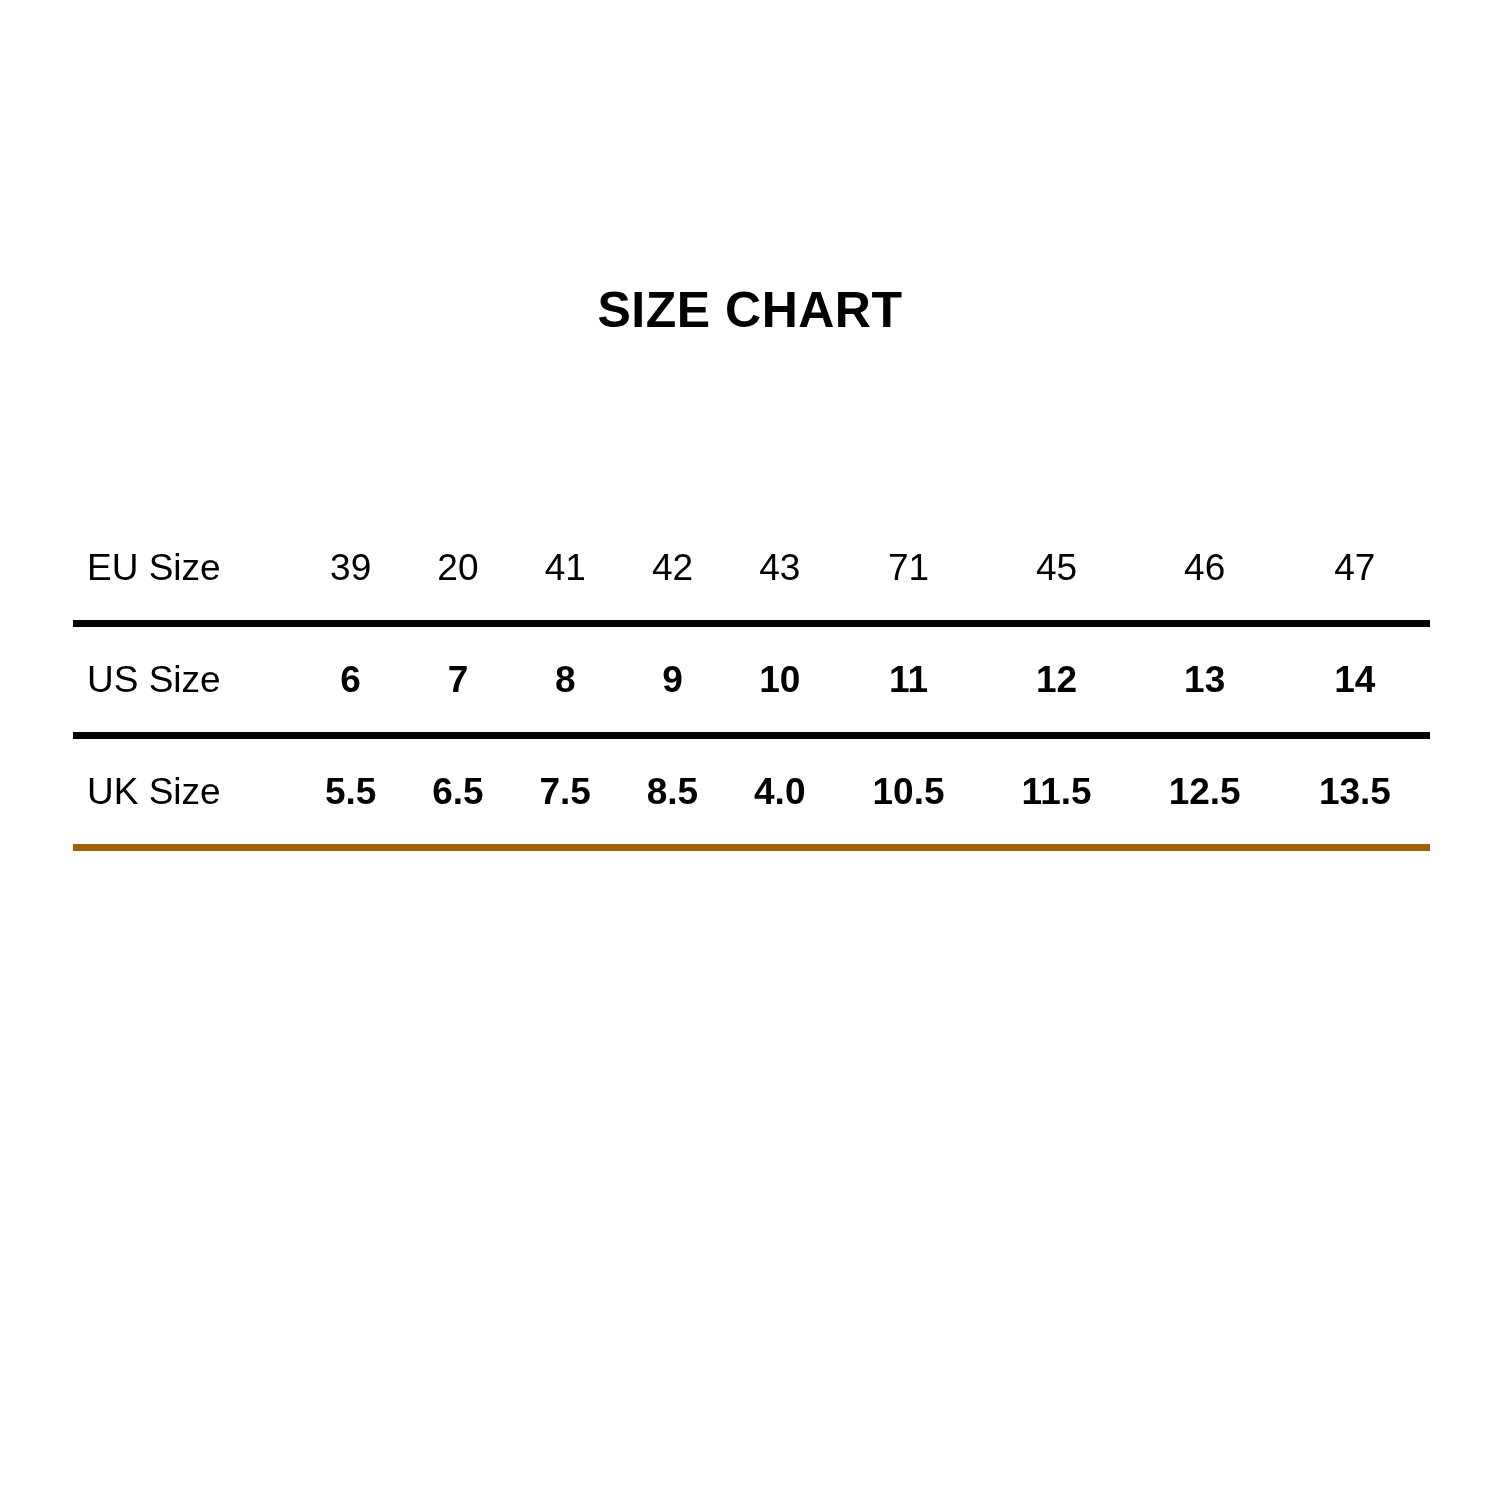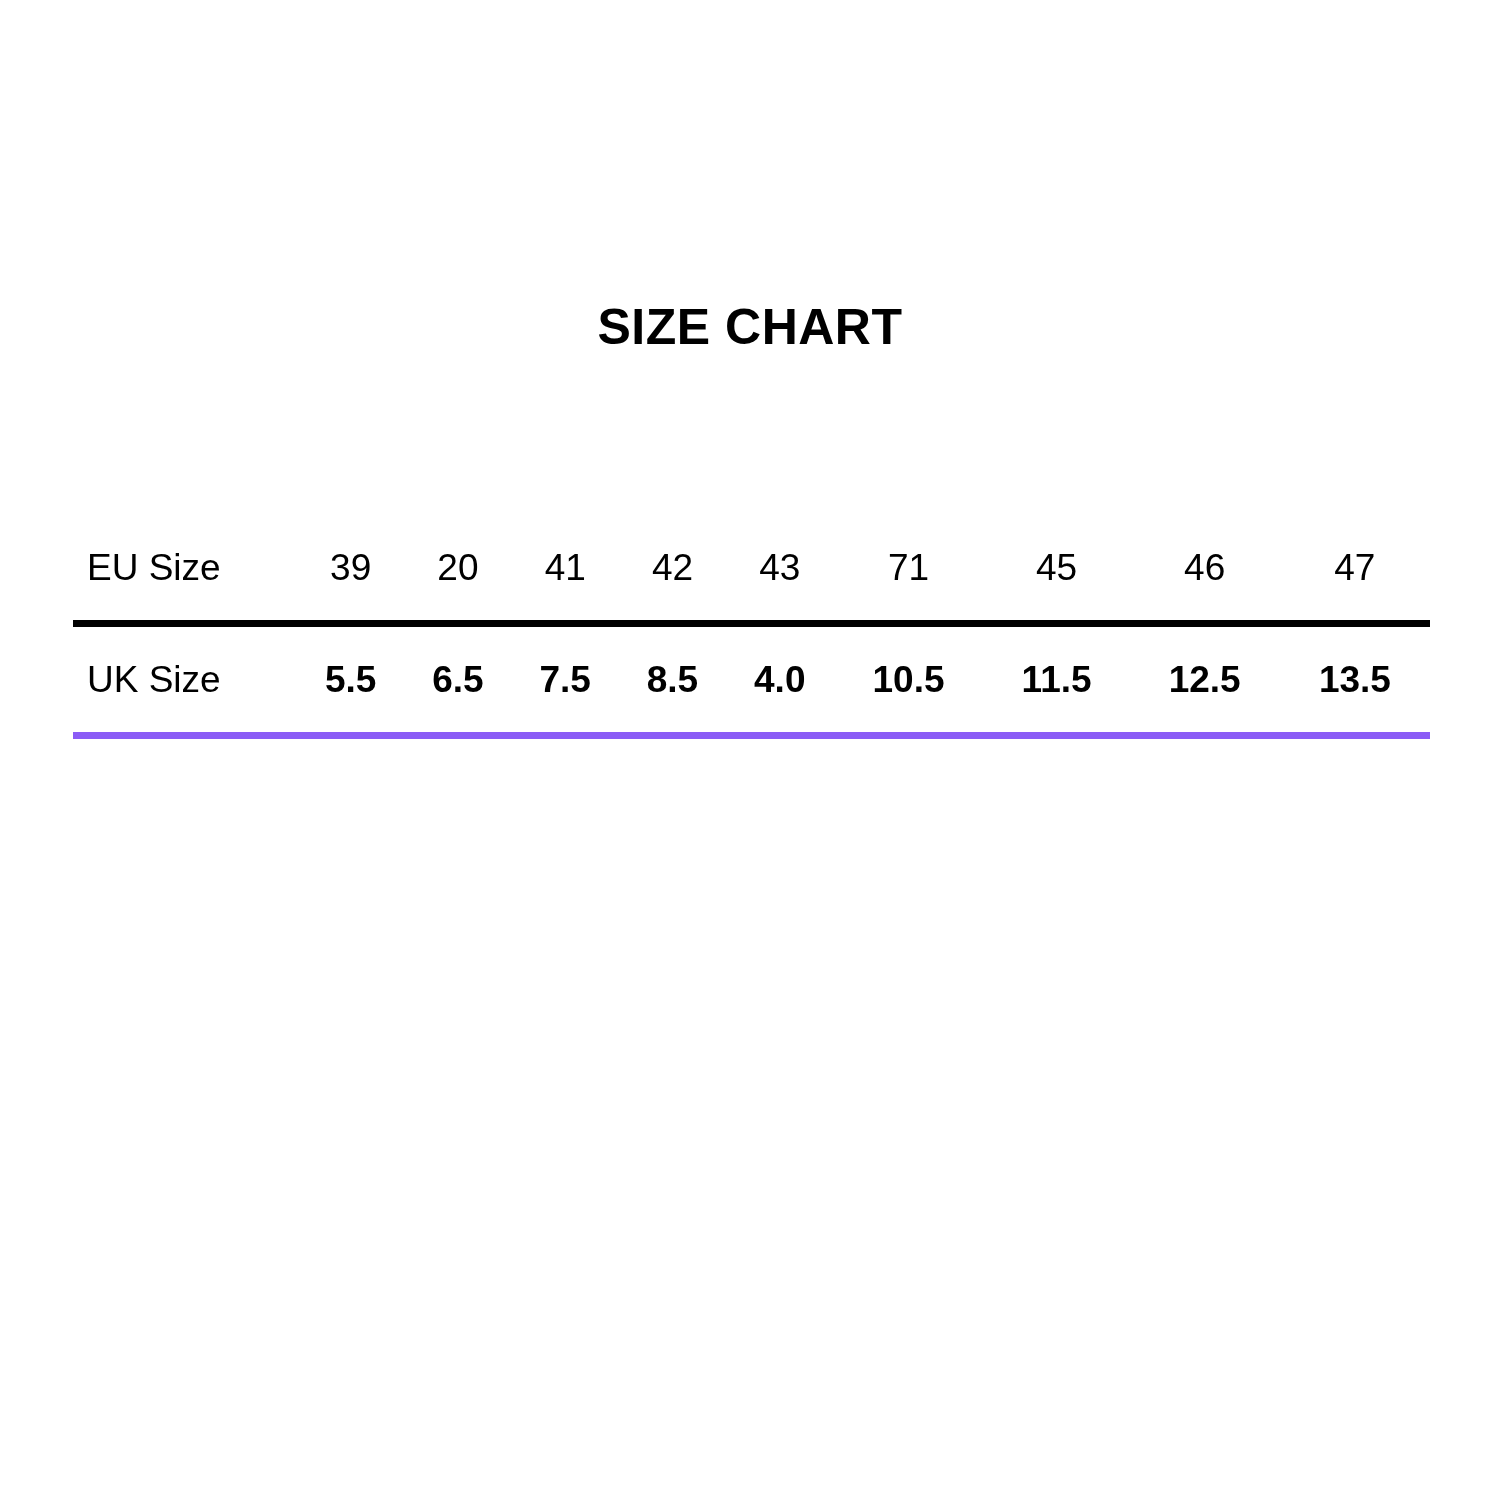--- a/index.html
+++ b/index.html
@@ -15,21 +15,21 @@
     position: relative;
     overflow: hidden;
   }
   .page {
     width: 1500px;
     height: 1500px;
     position: relative;
   }
   .chart-title {
     position: absolute;
-    top: 300px;
+    top: 283px;
     left: 0;
     width: 1500px;
     text-align: center;
     font-size: 50px;
     font-weight: bold;
     letter-spacing: 0.5px;
     line-height: 1.1;
   }
   .size-table {
     position: absolute;
@@ -63,21 +63,21 @@
   .size-table tr.row-uk td.row-label {
     font-weight: normal;
   }
   .size-table tr.row-eu td {
     border-bottom: 7px solid #000000;
   }
   .size-table tr.row-us td {
     border-bottom: 7px solid #000000;
   }
   .size-table tr.row-uk td {
-    border-bottom: 7px solid #8b5cf6;
+    border-bottom: 7px solid #a16207;
   }
 </style>
 </head>
 <body>
 
 <div class="page">
 
   <div class="chart-title">SIZE CHART</div>
 
   <table class="size-table">
@@ -87,20 +87,32 @@
         <td>39</td>
         <td>20</td>
         <td>41</td>
         <td>42</td>
         <td>43</td>
         <td>71</td>
         <td>45</td>
         <td>46</td>
         <td>47</td>
       </tr>
+      <tr class="row-us">
+        <td class="row-label">US Size</td>
+        <td>6</td>
+        <td>7</td>
+        <td>8</td>
+        <td>9</td>
+        <td>10</td>
+        <td>11</td>
+        <td>12</td>
+        <td>13</td>
+        <td>14</td>
+      </tr>
       <tr class="row-uk">
         <td class="row-label">UK Size</td>
         <td>5.5</td>
         <td>6.5</td>
         <td>7.5</td>
         <td>8.5</td>
         <td>4.0</td>
         <td>10.5</td>
         <td>11.5</td>
         <td>12.5</td>

